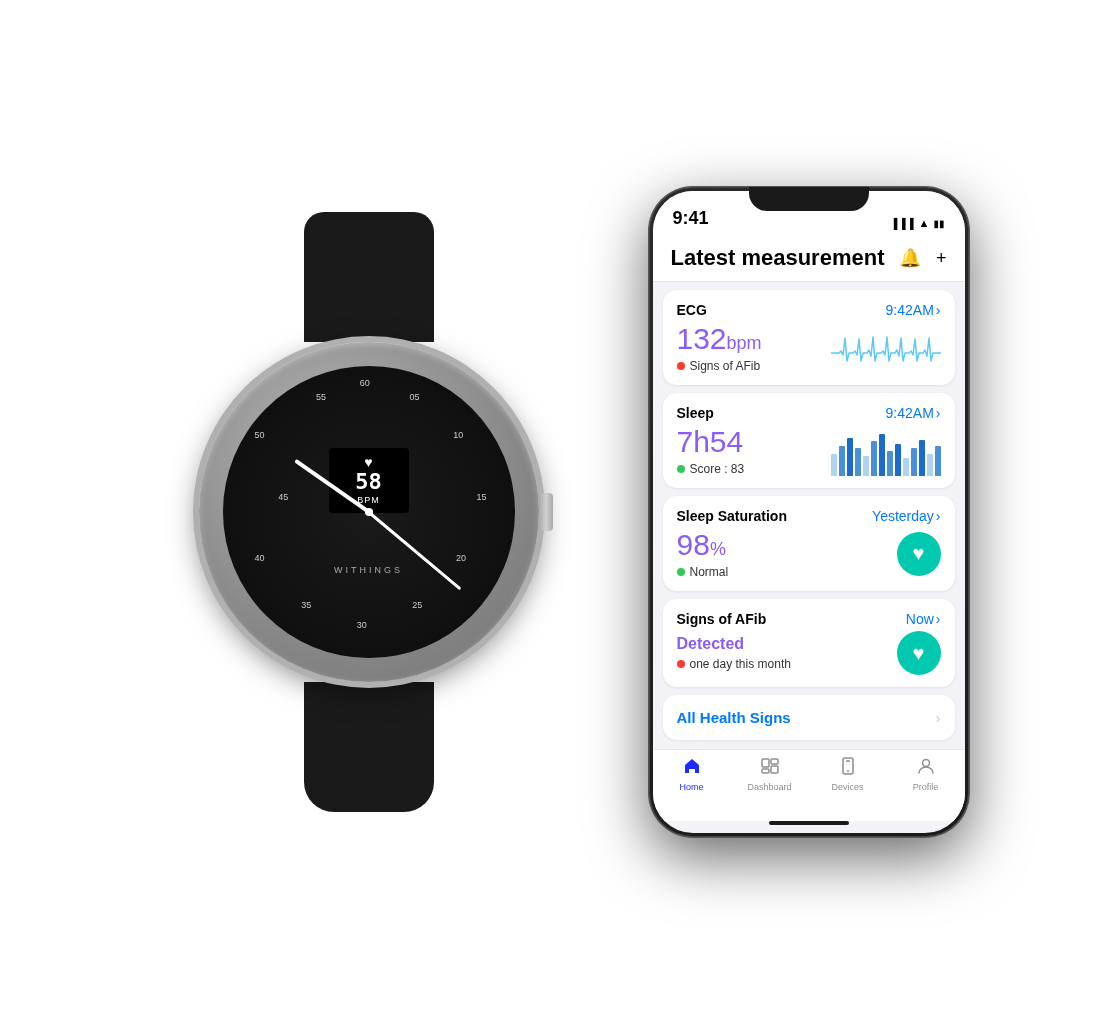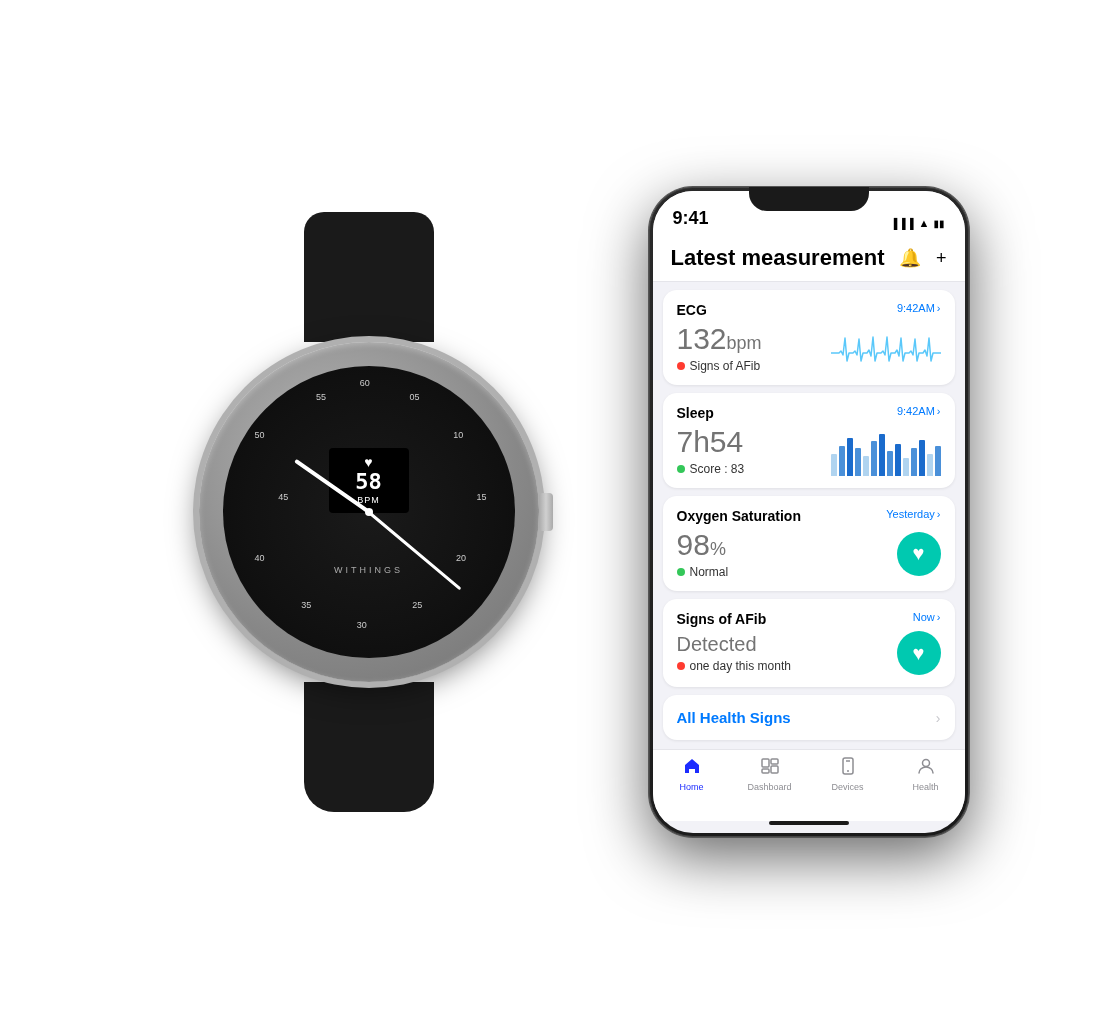--- a/index.html
+++ b/index.html
@@ -331,31 +331,31 @@
       margin-bottom: 4px;
     }
 
     .card-title {
       font-size: 14px;
       font-weight: 600;
       color: #000;
     }
 
     .card-time {
-      font-size: 11px;
+      font-size: 14px;
       color: #007aff;
       display: flex;
       align-items: center;
       gap: 2px;
     }
 
     .card-value {
       font-size: 30px;
       font-weight: 300;
-      color: #737373;
+      color: #8b5cf6;
       line-height: 1.1;
       margin-bottom: 4px;
     }
 
     .card-value .unit {
       font-size: 18px;
       font-weight: 400;
     }
 
     .card-status {
@@ -629,21 +629,21 @@
                 <div class="sleep-bar" style="height:28px;background:#4a90d9;"></div>
                 <div class="sleep-bar" style="height:36px;background:#1a6bcc;"></div>
                 <div class="sleep-bar" style="height:22px;background:#b0d4f0;"></div>
                 <div class="sleep-bar" style="height:30px;background:#4a90d9;"></div>
               </div>
             </div>
           </div>
 
           <div class="card">
             <div class="card-header">
-              <span class="card-title">Oxygen Saturation</span>
+              <span class="card-title">Sleep Saturation</span>
               <span class="card-time">
                 <span>Yesterday</span>
                 <span>›</span>
               </span>
             </div>
             <div class="card-body">
               <div class="card-left">
                 <div class="card-value">
                   <span>98</span><span class="unit">%</span>
                 </div>
@@ -659,21 +659,21 @@
           <div class="card">
             <div class="card-header">
               <span class="card-title">Signs of AFib</span>
               <span class="card-time">
                 <span>Now</span>
                 <span>›</span>
               </span>
             </div>
             <div class="card-body">
               <div class="card-left">
-                <div class="card-value" style="font-size:20px;font-weight:400;">Detected</div>
+                <div class="card-value" style="font-size:16px;font-weight:700;">Detected</div>
                 <div class="card-status">
                   <div class="dot dot-red"></div>
                   <span>one day this month</span>
                 </div>
               </div>
               <div class="afib-icon">♥</div>
             </div>
           </div>
 
           <div class="all-health-card">
@@ -717,21 +717,21 @@
             <span class="tab-label">Devices</span>
           </div>
 
           <div class="tab-item tab-inactive">
             <span class="tab-icon">
               <svg width="20" height="20" viewBox="0 0 20 20" fill="none" xmlns="http://www.w3.org/2000/svg">
                 <circle cx="10" cy="7" r="3.5" stroke="#8e8e93" stroke-width="1.5"></circle>
                 <path d="M3 17c0-3.314 3.134-6 7-6s7 2.686 7 6" stroke="#8e8e93" stroke-width="1.5" stroke-linecap="round"></path>
               </svg>
             </span>
-            <span class="tab-label">Health</span>
+            <span class="tab-label">Profile</span>
           </div>
 
         </div>
 
         <div class="home-indicator"></div>
 
       </div>
     </div>
   </div>
 

